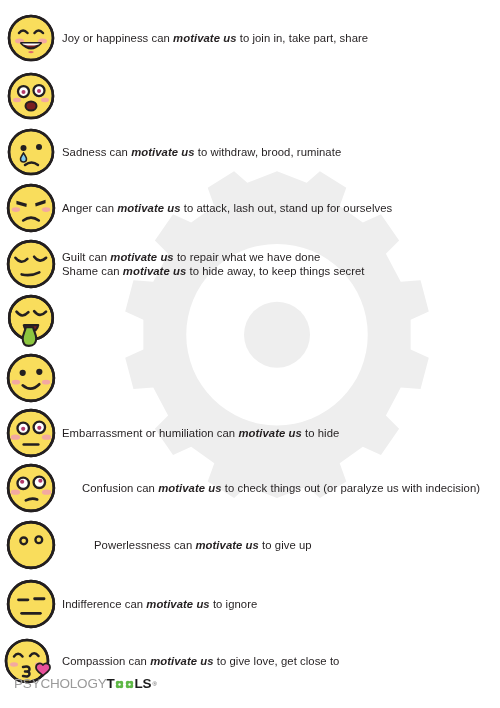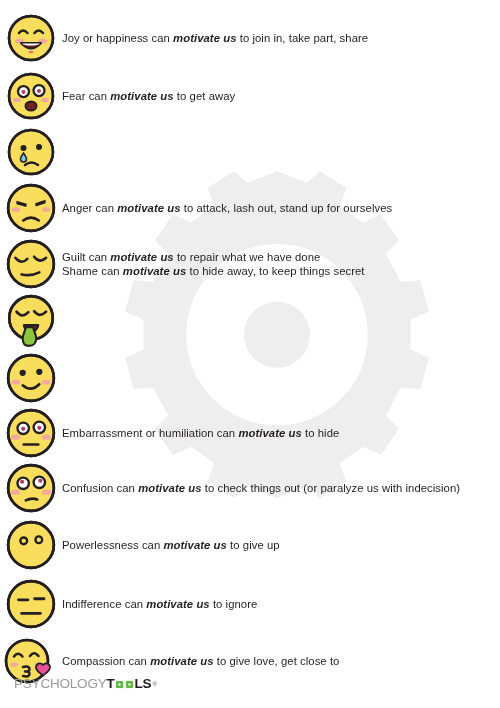--- a/index.html
+++ b/index.html
@@ -102,38 +102,38 @@
           <circle cx="50" cy="50" r="44" fill="none" stroke="#231f20" stroke-width="5"></circle>
           <ellipse cx="22" cy="58" rx="8" ry="4.5" fill="#f3a9a0"></ellipse>
           <ellipse cx="78" cy="58" rx="8" ry="4.5" fill="#f3a9a0"></ellipse>
           <circle cx="35" cy="41" r="11" fill="#ffffff" stroke="#231f20" stroke-width="4.5"></circle>
           <circle cx="66" cy="39" r="11" fill="#ffffff" stroke="#231f20" stroke-width="4.5"></circle>
           <circle cx="35" cy="42" r="4" fill="#b33a6a"></circle>
           <circle cx="66" cy="40" r="4" fill="#b33a6a"></circle>
           <ellipse cx="50" cy="70" rx="11" ry="9" fill="#7a1f1f" stroke="#231f20" stroke-width="4"></ellipse>
         </svg>
       </div>
-      <div class="caption">
-        <span class="ln">
-          <span>Fear can </span><span class="em">motivate us</span><span> to get away</span>
-        </span>
-      </div>
     </div>
 
     <div class="row" style="top:125px;height:54px;">
       <div class="face-wrap">
         <svg class="face" width="50" height="50" viewBox="0 0 100 100">
           <circle cx="50" cy="50" r="44" fill="#f9dd5c" stroke="#231f20" stroke-width="5"></circle>
           <path d="M6 50a44 44 0 0 0 88 0a44 44 0 0 1-88 0z" fill="#f0c94e" opacity=".55"></path>
           <circle cx="50" cy="50" r="44" fill="none" stroke="#231f20" stroke-width="5"></circle>
           <circle cx="35" cy="42" r="6" fill="#231f20"></circle>
           <circle cx="66" cy="40" r="6" fill="#231f20"></circle>
           <path d="M35 52c4 6 6 9 6 12a6 6 0 0 1-12 0c0-3 2-6 6-12z" fill="#7ec9ee" stroke="#231f20" stroke-width="3"></path>
           <path d="M38 76q13-10 26 0" fill="none" stroke="#231f20" stroke-width="5" stroke-linecap="round"></path>
         </svg>
+      </div>
+      <div class="caption">
+        <span class="ln">
+          <span>Sadness can </span><span class="em">motivate us</span><span> to withdraw, brood, ruminate</span>
+        </span>
       </div>
     </div>
 
     <div class="row" style="top:181px;height:54px;">
       <div class="face-wrap">
         <svg class="face" width="52" height="52" viewBox="0 0 100 100">
           <circle cx="50" cy="50" r="44" fill="#f9dd5c" stroke="#231f20" stroke-width="5"></circle>
           <path d="M6 50a44 44 0 0 0 88 0a44 44 0 0 1-88 0z" fill="#f0c94e" opacity=".55"></path>
           <circle cx="50" cy="50" r="44" fill="none" stroke="#231f20" stroke-width="5"></circle>
           <ellipse cx="21" cy="53" rx="8" ry="4.5" fill="#f3a9a0"></ellipse>
@@ -215,21 +215,21 @@
           <path d="M36 72h28" fill="none" stroke="#231f20" stroke-width="5" stroke-linecap="round"></path>
         </svg>
       </div>
       <div class="caption">
         <span class="ln">
           <span>Embarrassment or humiliation can </span><span class="em">motivate us</span><span> to hide</span>
         </span>
       </div>
     </div>
 
-    <div class="row" style="top:461px;height:54px;">
+    <div class="row" style="top:461px;height:54px;gap:20px;">
       <div class="face-wrap">
         <svg class="face" width="52" height="52" viewBox="0 0 100 100">
           <circle cx="50" cy="50" r="44" fill="#f9dd5c" stroke="#231f20" stroke-width="5"></circle>
           <path d="M6 50a44 44 0 0 0 88 0a44 44 0 0 1-88 0z" fill="#f0c94e" opacity=".55"></path>
           <circle cx="50" cy="50" r="44" fill="none" stroke="#231f20" stroke-width="5"></circle>
           <ellipse cx="20" cy="58" rx="9" ry="5" fill="#f3a9a0"></ellipse>
           <ellipse cx="80" cy="58" rx="9" ry="5" fill="#f3a9a0"></ellipse>
           <circle cx="35" cy="41" r="11" fill="#ffffff" stroke="#231f20" stroke-width="4.5"></circle>
           <circle cx="66" cy="39" r="11" fill="#ffffff" stroke="#231f20" stroke-width="4.5"></circle>
           <circle cx="33" cy="38" r="4" fill="#b33a6a"></circle>
@@ -237,21 +237,21 @@
           <path d="M40 74q11-6 22-2" fill="none" stroke="#231f20" stroke-width="5" stroke-linecap="round"></path>
         </svg>
       </div>
       <div class="caption">
         <span class="ln">
           <span>Confusion can </span><span class="em">motivate us</span><span> to check things out (or paralyze us with indecision)</span>
         </span>
       </div>
     </div>
 
-    <div class="row" style="top:518px;height:54px;">
+    <div class="row" style="top:518px;height:54px;gap:32px;">
       <div class="face-wrap">
         <svg class="face" width="52" height="52" viewBox="0 0 100 100">
           <circle cx="50" cy="50" r="44" fill="#f9dd5c" stroke="#231f20" stroke-width="5"></circle>
           <path d="M6 50a44 44 0 0 0 88 0a44 44 0 0 1-88 0z" fill="#f0c94e" opacity=".55"></path>
           <circle cx="50" cy="50" r="44" fill="none" stroke="#231f20" stroke-width="5"></circle>
           <circle cx="36" cy="42" r="6.5" fill="none" stroke="#231f20" stroke-width="4.5"></circle>
           <circle cx="65" cy="40" r="6.5" fill="none" stroke="#231f20" stroke-width="4.5"></circle>
         </svg>
       </div>
       <div class="caption">

